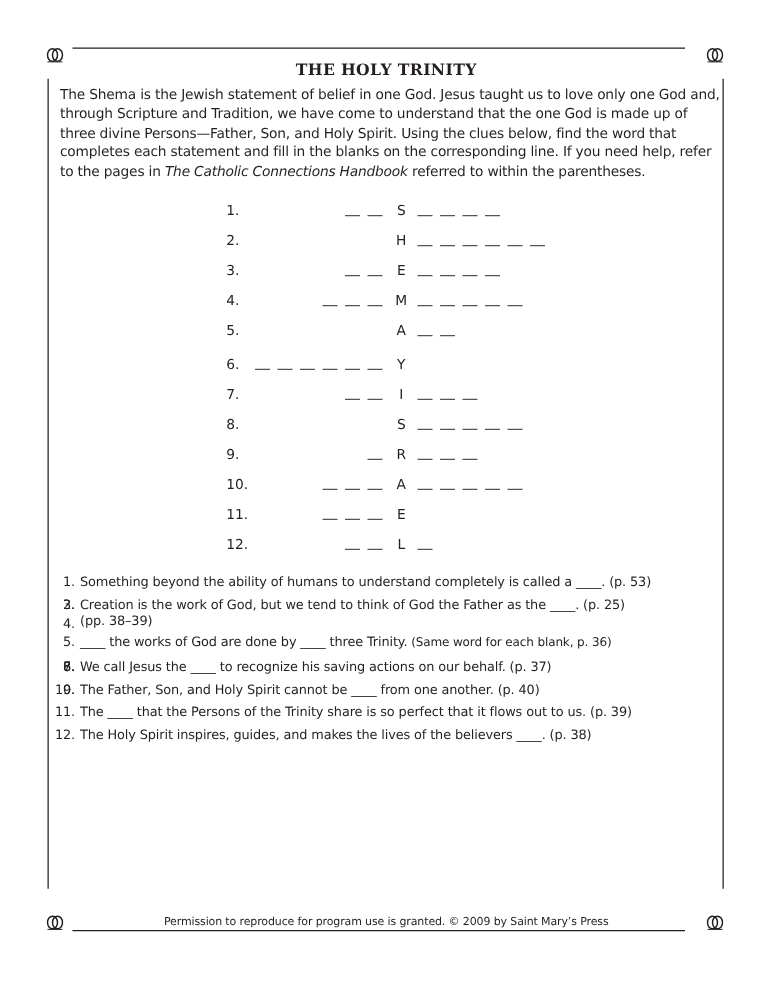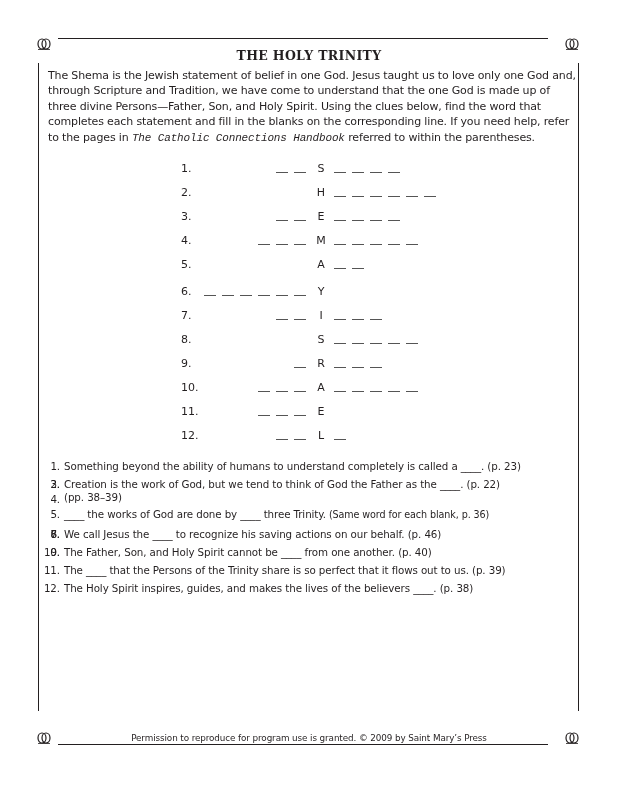--- a/index.html
+++ b/index.html
@@ -6,21 +6,21 @@
   body { width: 618px; height: 800px; position: relative; overflow: hidden;
          font-family: "DejaVu Sans", sans-serif; color: #231f20; }
   .ornament { position: absolute; width: 14px; height: 14px; }
   .ornament svg { display: block; }
   .hline { position: absolute; height: 1px; background: #231f20; }
   .vline { position: absolute; width: 1px; background: #231f20; }
   .title { position: absolute; left: 0; width: 618px; top: 48px; text-align: center;
            font-family: "DejaVu Serif", serif; font-weight: bold; font-size: 12.5px; letter-spacing: 0.3px; }
   .intro { position: absolute; left: 48px; top: 68px; width: 530px;
            font-size: 11px; line-height: 15.4px; letter-spacing: -0.15px; }
-  .intro i { font-style: italic; font-family: Liberation Mono, monospace; }
+  .intro i { font-style: italic; }
   .puzzle-row { position: absolute; left: 0; width: 618px; height: 16px; font-size: 11px; }
   .puzzle-num { position: absolute; left: 181px; top: 0; }
   .blank { position: absolute; top: 10px; width: 12px; height: 1px; background: #555; }
   .key { position: absolute; top: 0; width: 10px; text-align: center; }
   .clues { position: absolute; left: 40px; top: 457px; width: 540px; font-size: 10.3px; }
   .clue { position: relative; padding-left: 24px; line-height: 18.2px; letter-spacing: -0.1px; }
   .clue .n { position: absolute; left: 0; width: 20px; text-align: right; }
   .clue .small { font-size: 9.6px; }
   .cont { line-height: 15px; margin-top: -3px; }
   .footer { position: absolute; left: 0; width: 618px; top: 733px; text-align: center;
@@ -174,27 +174,27 @@
     <div class="puzzle-row" style="top: 429px;">
       <span class="puzzle-num">12.</span>
       <span class="blank" style="left: 276px;"></span>
       <span class="blank" style="left: 294px;"></span>
       <span class="key" style="left: 316px;">L</span>
       <span class="blank" style="left: 334px;"></span>
     </div>
   </div>
 
 <div class="clues">
-  <div class="clue"><span class="n">1.</span><span>Something beyond the ability of humans to understand completely is called a ____. (p. 23)</span></div>
+  <div class="clue"><span class="n">1.</span><span>Something beyond the ability of humans to understand completely is called a ____. (p. 53)</span></div>
   <div class="clue"><span class="n">2.</span></div>
-  <div class="clue"><span class="n">3.</span><span>Creation is the work of God, but we tend to think of God the Father as the ____. (p. 22)</span></div>
+  <div class="clue"><span class="n">3.</span><span>Creation is the work of God, but we tend to think of God the Father as the ____. (p. 25)</span></div>
   <div class="clue"><span class="n">4.</span><div class="cont">(pp. 38–39)</div></div>
   <div class="clue"><span class="n">5.</span><span>____ the works of God are done by ____ three Trinity.</span><span class="small"> (Same word for each blank, p. 36)</span></div>
   <div class="clue"><span class="n">6.</span></div>
   <div class="clue"><span class="n">7.</span></div>
-  <div class="clue"><span class="n">8.</span><span>We call Jesus the ____ to recognize his saving actions on our behalf. (p. 46)</span></div>
+  <div class="clue"><span class="n">8.</span><span>We call Jesus the ____ to recognize his saving actions on our behalf. (p. 37)</span></div>
   <div class="clue"><span class="n">9.</span></div>
   <div class="clue"><span class="n">10.</span><span>The Father, Son, and Holy Spirit cannot be ____ from one another. (p. 40)</span></div>
   <div class="clue"><span class="n">11.</span><span>The ____ that the Persons of the Trinity share is so perfect that it flows out to us. (p. 39)</span></div>
   <div class="clue"><span class="n">12.</span><span>The Holy Spirit inspires, guides, and makes the lives of the believers ____. (p. 38)</span></div>
 </div>
 
 <div class="footer">Permission to reproduce for program use is granted. ©  2009 by Saint Mary’s Press</div>
 
 </body></html>

